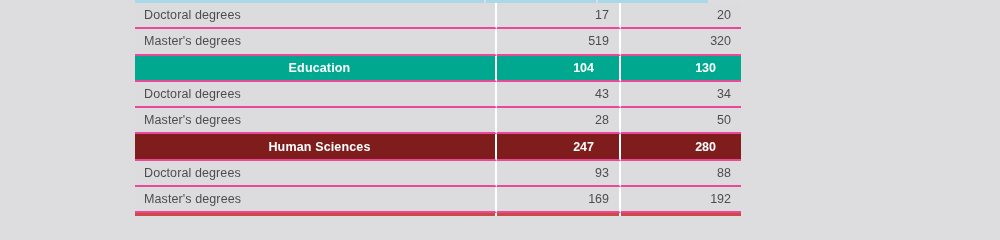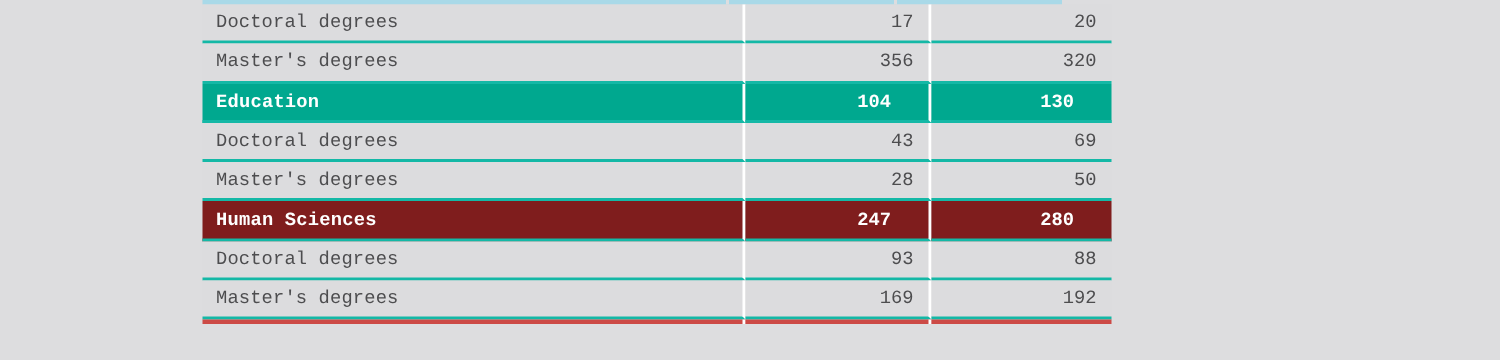--- a/index.html
+++ b/index.html
@@ -23,41 +23,40 @@
     position:absolute;left:135px;top:3px;
     width:573px;
     border-collapse:separate;
     border-spacing:0;
     table-layout:fixed;
   }
   table.degrees td{
     height:24.3px;
     padding:0;
     vertical-align:middle;
-    border-bottom:2px solid #14b8a6;
+    border-bottom:2px solid #ec4899;
     border-right:2px solid #ffffff;
-    font-family:Liberation Mono, monospace;
   }
   table.degrees td.c0{width:351px;}
   table.degrees td.c1{width:112px;}
   table.degrees td.c2{width:110px;border-right:none;}
 
   
   tr.detail td{background:#dcdcde;}
   tr.detail td.c0{
     color:#4d4d4f;font-size:12.5px;font-weight:400;
     padding-left:9px;letter-spacing:.1px;
   }
   tr.detail td.c1, tr.detail td.c2{
     color:#4d4d4f;font-size:12.5px;font-weight:400;
     text-align:right;padding-right:10px;margin-top:44px;
   }
 
   
-  tr.category td{color:#ffffff;}
+  tr.category td{color:#ffffff;text-align:center;}
   tr.category td.c0{
     font-size:12.5px;font-weight:bold;
     padding-left:9px;letter-spacing:.15px;
   }
   tr.category td.c1, tr.category td.c2{
     font-size:12.5px;font-weight:bold;
     text-align:right;padding-right:25px;
   }
   tr.cat-teal   td{background:#00a88f;}
   tr.cat-orange td{background:#7f1d1d;}
@@ -77,34 +76,34 @@
     <tbody>
 
       <tr class="detail">
         <td class="c0">Doctoral degrees</td>
         <td class="c1">17</td>
         <td class="c2">20</td>
       </tr>
 
       <tr class="detail">
         <td class="c0">Master's degrees</td>
-        <td class="c1">356</td>
+        <td class="c1">519</td>
         <td class="c2">320</td>
       </tr>
 
       <tr class="category cat-teal">
         <td class="c0">Education</td>
         <td class="c1">104</td>
         <td class="c2">130</td>
       </tr>
 
       <tr class="detail">
         <td class="c0">Doctoral degrees</td>
         <td class="c1">43</td>
-        <td class="c2">69</td>
+        <td class="c2">34</td>
       </tr>
 
       <tr class="detail">
         <td class="c0">Master's degrees</td>
         <td class="c1">28</td>
         <td class="c2">50</td>
       </tr>
 
       <tr class="category cat-orange">
         <td class="c0">Human Sciences</td>

